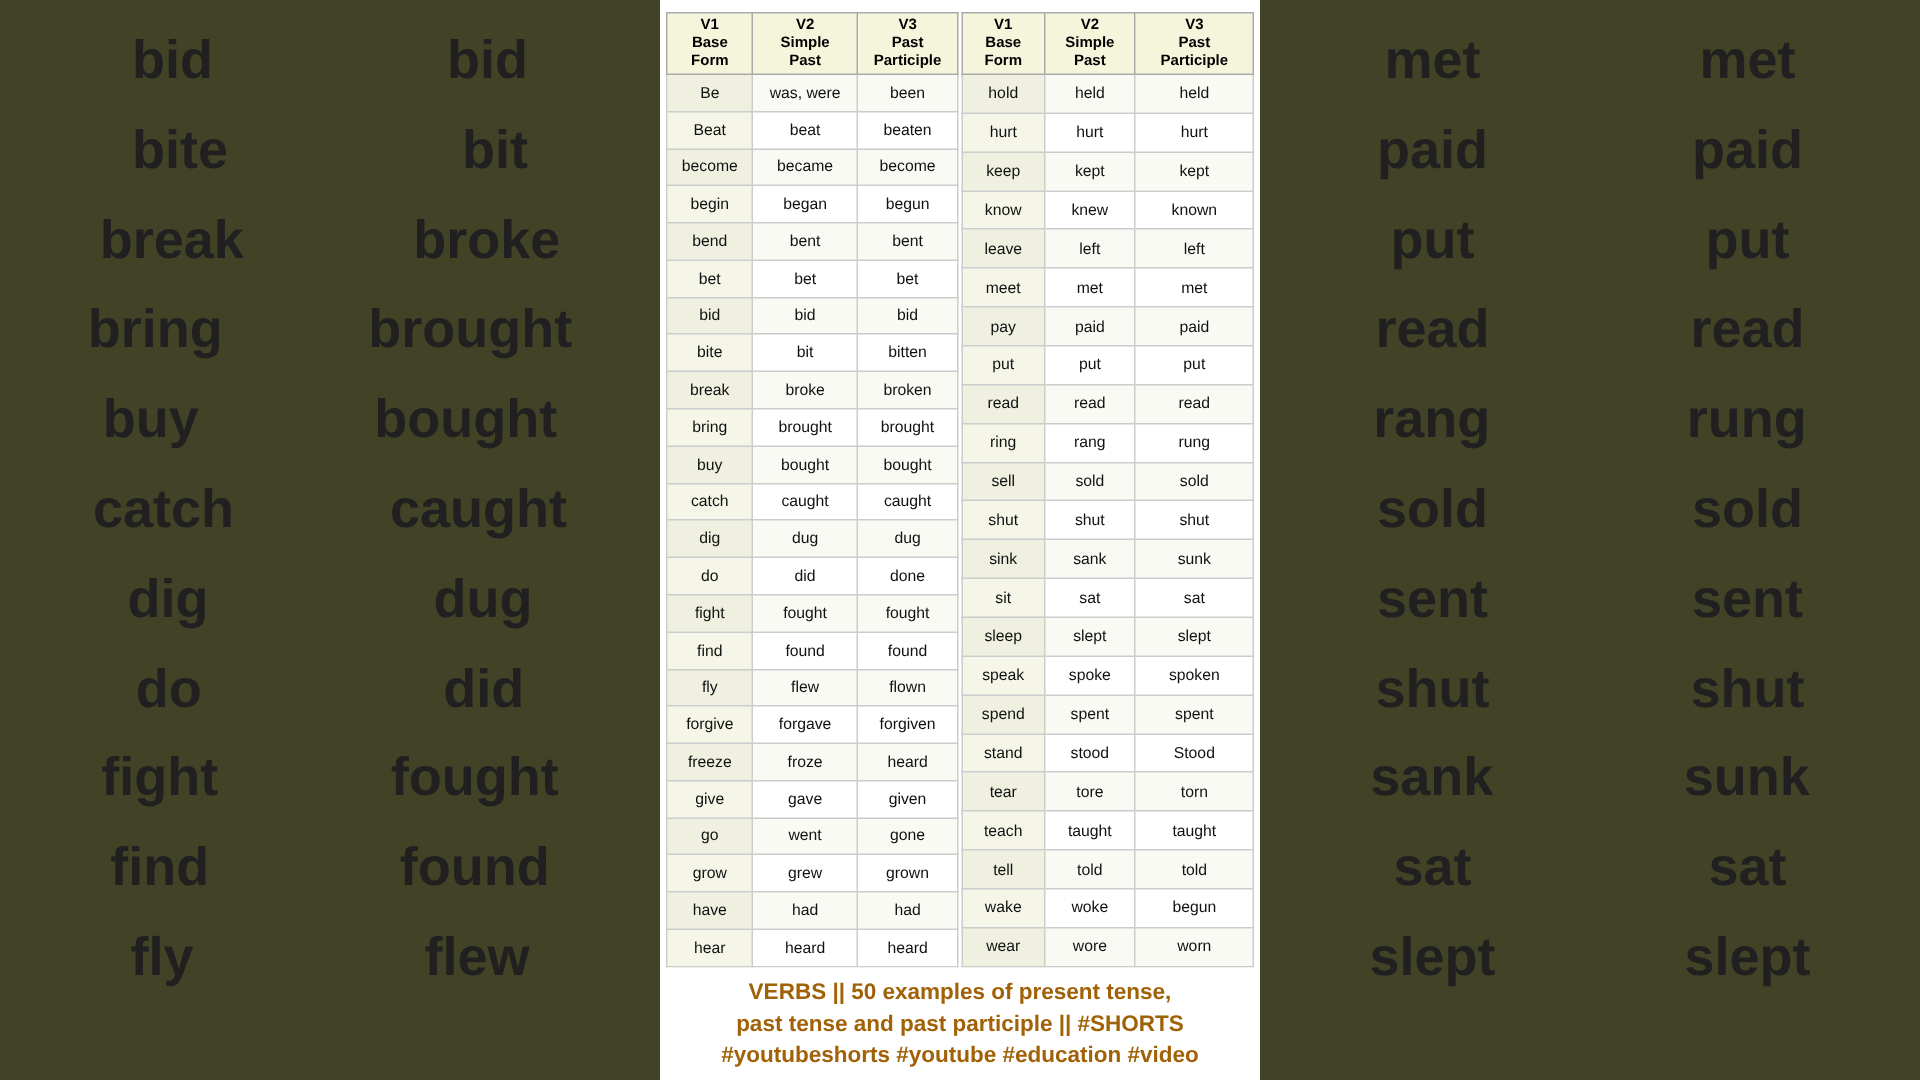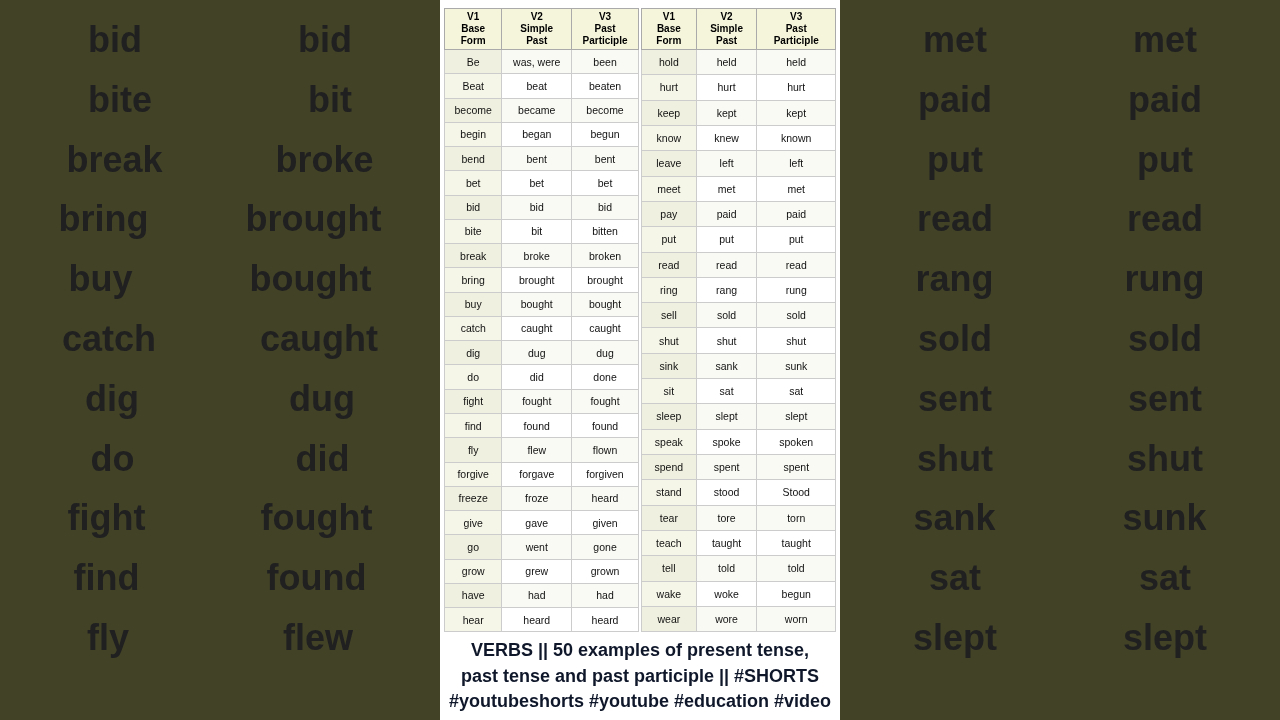--- a/index.html
+++ b/index.html
@@ -110,22 +110,22 @@
 
     .verb-table tr:nth-child(odd) td {
       background: #fafaf5;
     }
     .verb-table tr:nth-child(odd) td:first-child {
       background: #f0f0e0;
     }
 
     .caption {
       text-align: center;
-      color: #0f172a;
-      font-size: 18px;
+      color: #a16207;
+      font-size: 15px;
       font-weight: bold;
       padding: 6px 8px 6px 8px;
       line-height: 1.4;
     }
   </style>
 </head>
 <body>
 
 <div class="side-panel">
   <div class="side-col">

